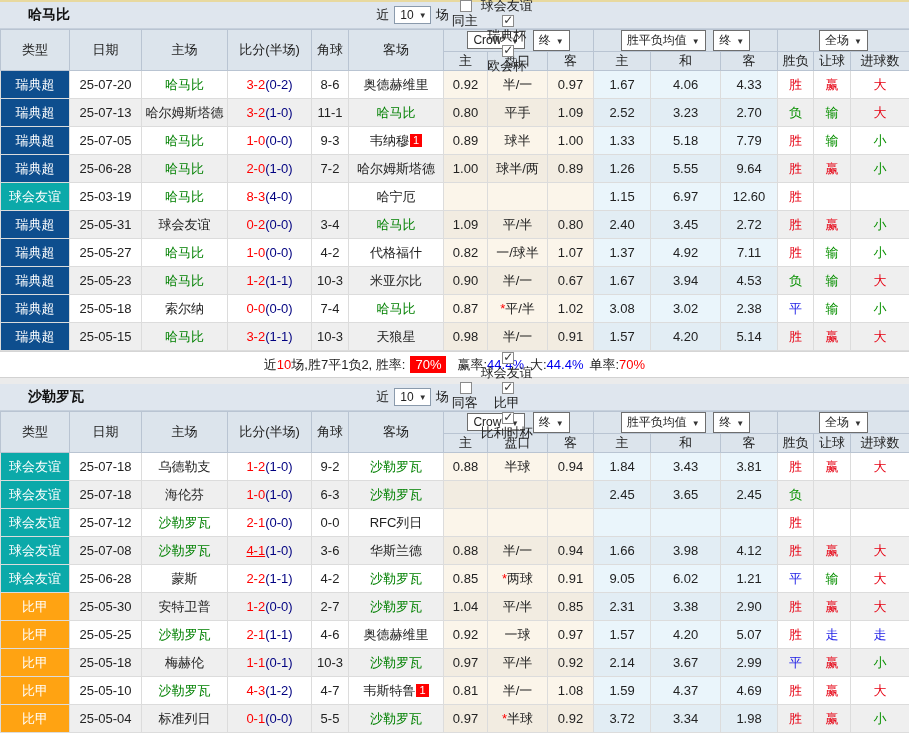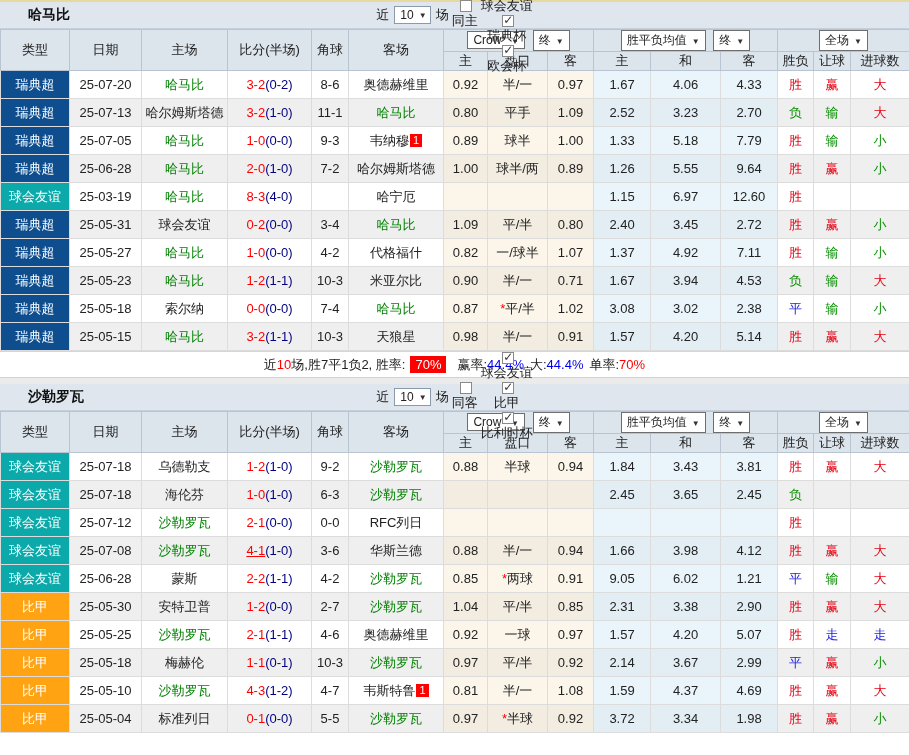--- a/index.html
+++ b/index.html
@@ -280,21 +280,21 @@
         </tr>
         <tr class="even">
           <td class="c-lg" style="background: rgb(14, 78, 142);">瑞典超</td>
           <td class="c-date">25-05-23</td>
           <td class="c-team"><span style="color: rgb(0, 128, 0);">哈马比</span></td>
           <td class="c-score"><span style="color: rgb(255, 0, 0);">1-2</span><span style="color: rgb(0, 0, 128);">(1-1)</span></td>
           <td class="c-corner">10-3</td>
           <td class="c-team"><span>米亚尔比</span></td>
           <td class="od">0.90</td>
           <td class="od">半/一</td>
-          <td class="od">0.71</td>
+          <td class="od">0.67</td>
           <td class="mn">1.67</td>
           <td class="mn">3.94</td>
           <td class="mn">4.53</td>
           <td class="rs" style="color: rgb(8, 144, 0);">负</td>
           <td class="rs" style="color: rgb(8, 144, 0);">输</td>
           <td class="rs" style="color: rgb(230, 0, 18);">大</td>
         </tr>
         <tr>
           <td class="c-lg" style="background: rgb(14, 78, 142);">瑞典超</td>
           <td class="c-date">25-05-18</td>

